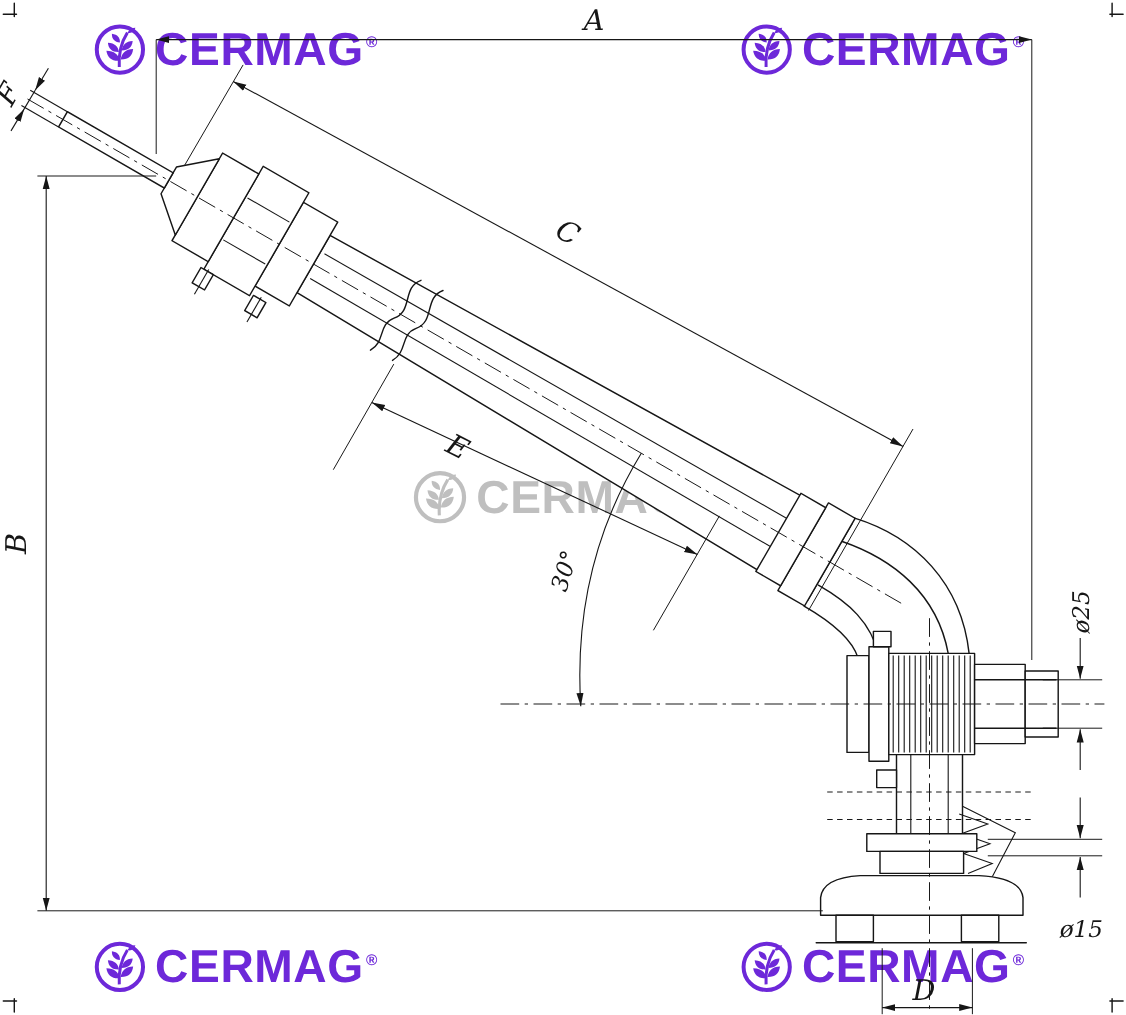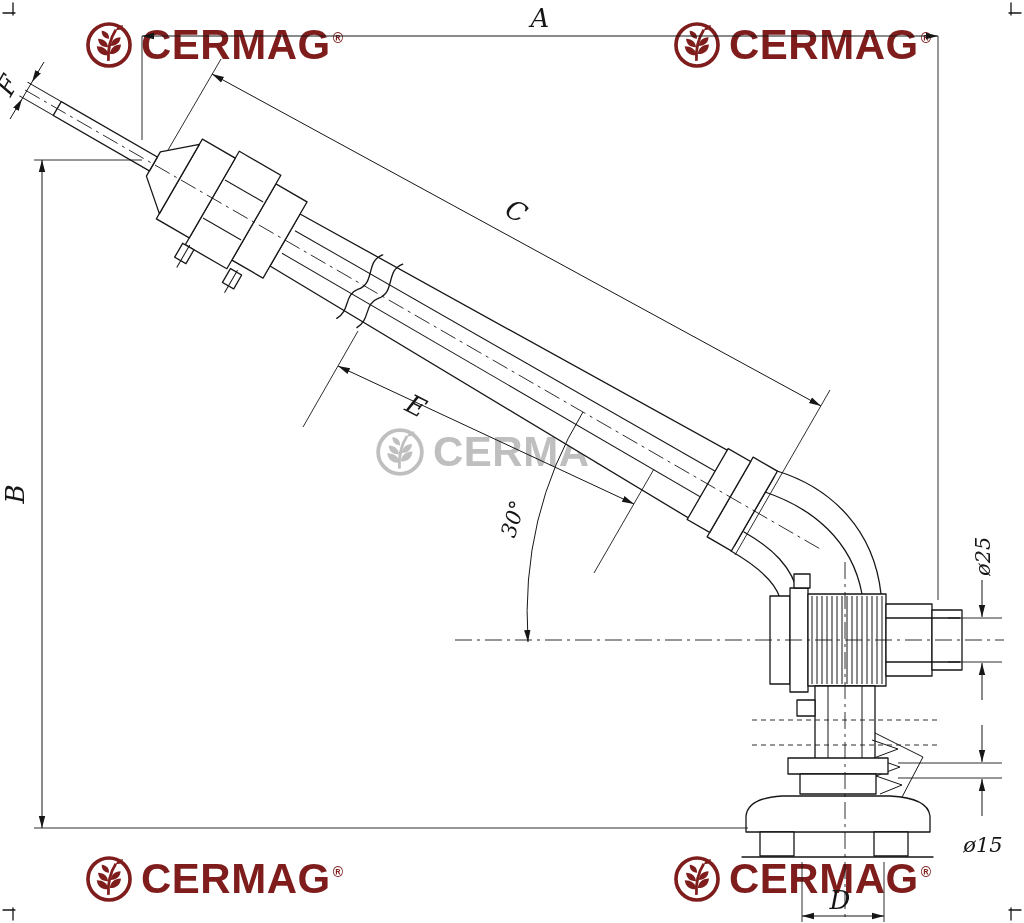--- a/index.html
+++ b/index.html
@@ -16,21 +16,21 @@
   .dim{fill:none;stroke:#161616;stroke-width:1}
   .ext{fill:none;stroke:#161616;stroke-width:.9}
   .cl{fill:none;stroke:#161616;stroke-width:.9;stroke-dasharray:17 5 3 5}
   .hid{fill:none;stroke:#161616;stroke-width:.9;stroke-dasharray:5 4}
   text.lbl{font-family:"DejaVu Serif",serif;font-style:italic;font-size:26px;fill:#161616}
   text.lbl-sm{font-family:"DejaVu Serif",serif;font-style:italic;font-size:21px;fill:#161616}
   
   .logo{position:absolute;display:flex;align-items:center;gap:7px;z-index:1;white-space:nowrap}
   .logo .word{font-weight:bold;font-size:42px;letter-spacing:.5px;line-height:1}
   .logo .reg{font-size:14px;font-weight:bold;position:relative;top:-16px;margin-left:2px}
-  .logo-dark{color:#7f1d1d}
+  .logo-dark{color:#6d28d9}
   .logo-light{color:#bfbfbf}
   .wheat{display:block}
 </style>
 </head>
 <body>
 
 <div class="stage">
 
   <svg width="0" height="0" style="position:absolute" aria-hidden="true">
     <symbol id="wheat" viewBox="0 0 44 44">

